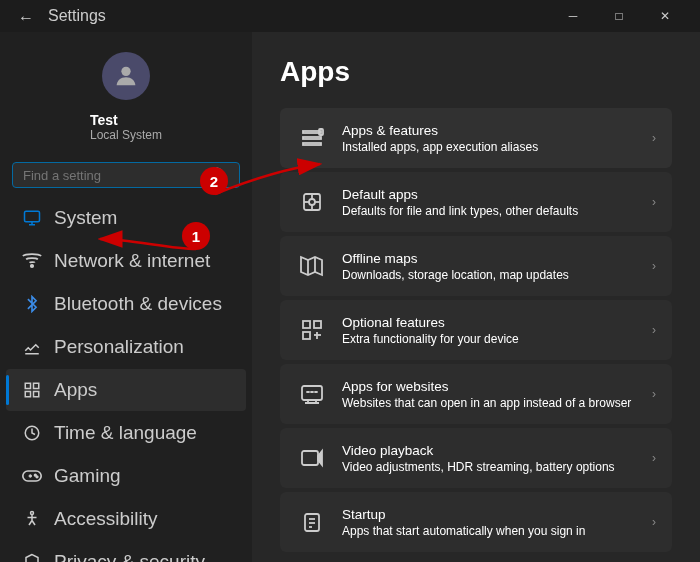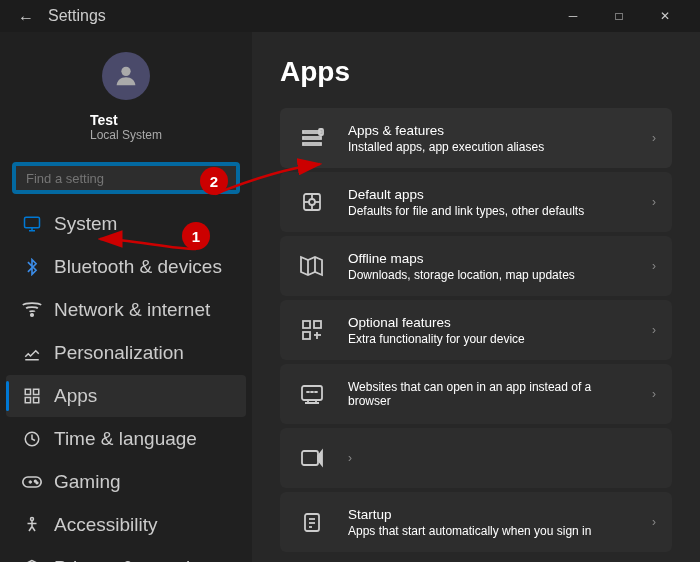--- a/index.html
+++ b/index.html
@@ -103,21 +103,21 @@
       font-size: 12px;
       color: #aaa;
     }
 
     
     .search-box {
       margin: 4px 12px 8px 12px;
       display: flex;
       align-items: center;
       background: #2d2d2d;
-      border: 4px solid #0369a1;
+      border: 1px solid #0369a1;
       border-radius: 4px;
       padding: 4px 10px;
       gap: 8px;
     }
     .search-input {
       background: transparent;
       border: none;
       outline: none;
       color: #ccc;
       font-size: 13px;
@@ -183,21 +183,21 @@
 
     
     .setting-card {
       display: flex;
       align-items: center;
       background: #2d2d2d;
       border-radius: 6px;
       padding: 14px 16px;
       margin-bottom: 4px;
       cursor: pointer;
-      gap: 20px;
+      gap: 14px;
     }
     .setting-card.highlighted { background: #313131; }
 
     .card-icon {
       width: 32px;
       height: 32px;
       display: flex;
       align-items: center;
       justify-content: center;
       font-size: 20px;
@@ -309,34 +309,34 @@
         <span class="nav-icon">
           <svg width="18" height="18" viewBox="0 0 24 24" fill="#0078d4">
               <rect x="2" y="3" width="20" height="14" rx="2" stroke="#0078d4" stroke-width="2" fill="none"></rect>
               <path d="M8 21h8M12 17v4" stroke="#0078d4" stroke-width="2"></path>
             </svg>
         </span>
         <span>System</span>
       </div>
       <div class="nav-item">
         <span class="nav-icon">
-          <svg width="16" height="18" viewBox="0 0 16 22" fill="none" stroke="#3b8ce8" stroke-width="2">
-              <polyline points="3,5 13,15 8,20 8,2 13,7 3,17"></polyline>
-            </svg>
-        </span>
-        <span>Bluetooth &amp; devices</span>
-      </div>
-      <div class="nav-item">
-        <span class="nav-icon">
           <svg width="20" height="18" viewBox="0 0 24 20" fill="none" stroke="#ccc" stroke-width="2">
               <path d="M1 4c3-3 19-3 22 0M5 8c2-2 12-2 14 0M9 12c1-1 6-1 6 0"></path>
               <circle cx="12" cy="16" r="1.5" fill="#ccc"></circle>
             </svg>
         </span>
         <span>Network &amp; internet</span>
+      </div>
+      <div class="nav-item">
+        <span class="nav-icon">
+          <svg width="16" height="18" viewBox="0 0 16 22" fill="none" stroke="#3b8ce8" stroke-width="2">
+              <polyline points="3,5 13,15 8,20 8,2 13,7 3,17"></polyline>
+            </svg>
+        </span>
+        <span>Bluetooth &amp; devices</span>
       </div>
       <div class="nav-item">
         <span class="nav-icon">
           <svg width="18" height="18" viewBox="0 0 24 24" fill="none" stroke="#ccc" stroke-width="2">
               <path d="M3 17l4-4 3 3 7-7 4 4"></path>
               <line x1="3" y1="21" x2="21" y2="21"></line>
             </svg>
         </span>
         <span>Personalization</span>
       </div>
@@ -467,31 +467,36 @@
 
     <div class="setting-card">
       <div class="card-icon">
         <svg width="24" height="24" viewBox="0 0 24 24" fill="none" stroke="#ccc" stroke-width="1.8">
             <rect x="2" y="4" width="20" height="14" rx="2"></rect>
             <path d="M8 18v3M16 18v3M5 21h14"></path>
             <path d="M7 10h2M15 10h2M11 10h2" stroke-linecap="round"></path>
           </svg>
       </div>
       <div class="card-text">
+        <div class="card-title">Apps for websites</div>
         <div class="card-desc">Websites that can open in an app instead of a browser</div>
       </div>
       <span class="card-chevron">›</span>
     </div>
 
     <div class="setting-card">
       <div class="card-icon">
         <svg width="24" height="24" viewBox="0 0 24 24" fill="none" stroke="#ccc" stroke-width="1.8">
             <rect x="2" y="5" width="16" height="14" rx="2"></rect>
             <polygon points="22,5 22,19 18,14 18,10" fill="#ccc"></polygon>
           </svg>
+      </div>
+      <div class="card-text">
+        <div class="card-title">Video playback</div>
+        <div class="card-desc">Video adjustments, HDR streaming, battery options</div>
       </div>
       <span class="card-chevron">›</span>
     </div>
 
     <div class="setting-card">
       <div class="card-icon">
         <svg width="24" height="24" viewBox="0 0 24 24" fill="none" stroke="#ccc" stroke-width="1.8">
             <rect x="5" y="4" width="14" height="17" rx="2"></rect>
             <line x1="9" y1="9" x2="15" y2="9"></line>
             <line x1="9" y1="13" x2="15" y2="13"></line>

